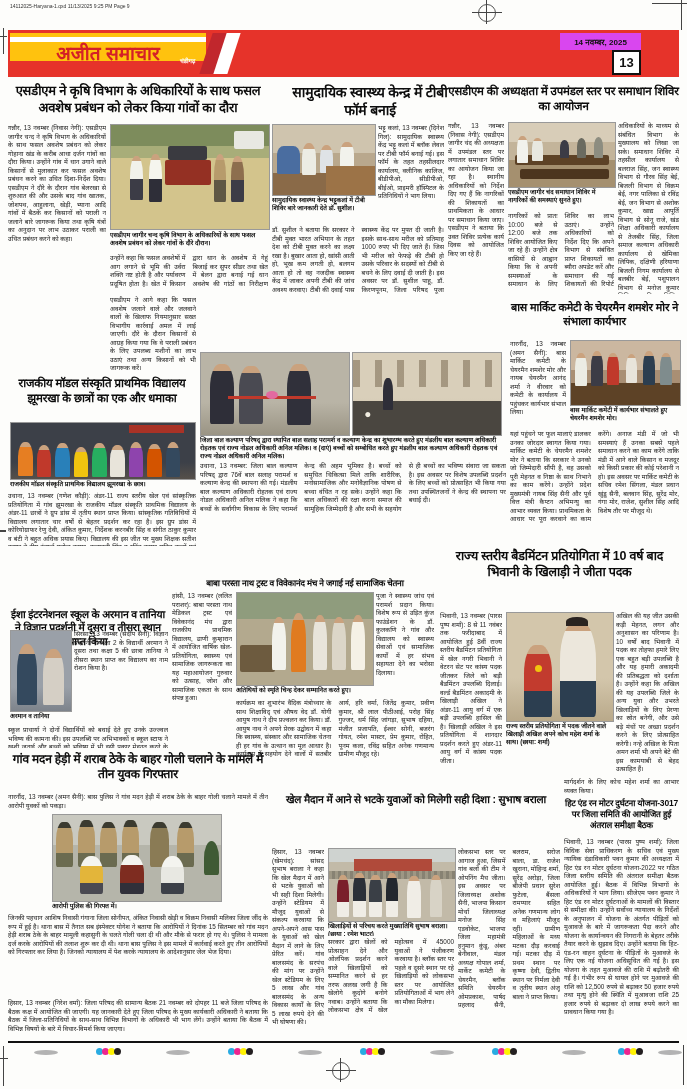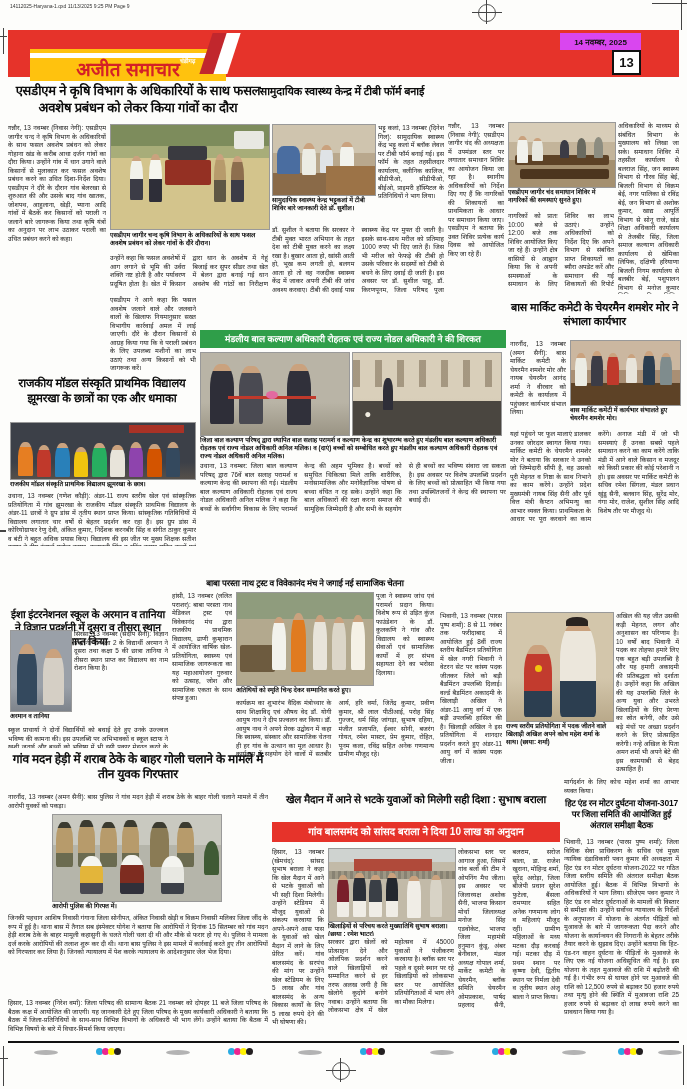--- a/index.html
+++ b/index.html
@@ -31,21 +31,21 @@
   <div class="abs mark" style="left:681px;top:0;width:1px;height:30px;"></div>
   <div class="abs mark" style="left:652px;top:3px;width:35px;height:1px;"></div>
   <div class="abs mark" style="left:0;top:36px;width:7px;height:1px;"></div>
   <div class="abs mark" style="left:3px;top:28px;width:1px;height:26px;"></div>
   <div class="abs mark" style="left:0;top:530px;width:6px;height:2px;"></div>
   <div class="abs mark" style="left:3px;top:1046px;width:1px;height:40px;"></div>
   <div class="abs mark" style="left:0;top:1058px;width:8px;height:1px;"></div>
   <div class="abs mark" style="left:683px;top:1045px;width:1px;height:40px;"></div>
 
   <div class="abs" style="left:8px;top:30px;width:671px;height:47px;background:#e6332a;">
-    <div class="abs" style="left:2px;top:19px;width:196px;height:36px;background:linear-gradient(180deg,#ffc20e 0 4px,#fff 4px 9px,#ffc20e 9px 32px,#fff 32px 37px,#ffc20e 37px 41px);margin-left:20px;">
+    <div class="abs" style="left:2px;top:3px;width:196px;height:28px;background:linear-gradient(180deg,#ffc20e 0 4px,#fff 4px 9px,#ffc20e 9px 32px,#fff 32px 37px,#ffc20e 37px 41px);">
       <div class="abs" style="left:0;top:7px;width:100%;text-align:center;font-size:19px;font-weight:800;color:#d42027;">अजीत समाचार</div>
     </div>
     <div class="abs" style="left:198px;top:3px;width:16px;height:41px;background:#c1272d;transform:skewX(-18deg);"></div>
     <div class="abs" style="left:212px;top:3px;width:14px;height:41px;background:#ffffff;transform:skewX(-18deg);"></div>
     <div class="abs" style="left:172px;top:27px;font-size:6px;font-weight:700;color:#fff;">चंडीगढ़</div>
     <div class="abs" style="left:552px;top:3px;width:81px;height:41px;background:#d946ef;">
       <div class="abs" style="left:0;top:3px;width:100%;text-align:center;font-size:8px;font-weight:700;color:#111;">14 नवम्बर, 2025</div>
       <div class="abs" style="left:0;top:17px;width:52px;height:24px;background:#e6332a;"></div>
       <div class="abs" style="left:52px;top:17px;width:25px;height:21px;background:#fff;border:2px solid #111;text-align:center;font-size:13px;font-weight:800;color:#111;line-height:21px;">13</div>
     </div>
@@ -59,47 +59,47 @@
     <i class="ps" style="left:34%;top:34%;width:29%;height:24%;background:#943023;border-radius:2px;"></i>
     <i class="ps" style="left:12%;top:30%;width:8%;height:42%;background:linear-gradient(180deg,#caa27e 0 12%,#f1f1ea 12% 52%,#3c3c46 52% 100%);border-radius:45% 45% 6% 6%;"></i>
     <i class="ps" style="left:24%;top:28%;width:8%;height:46%;background:linear-gradient(180deg,#caa27e 0 12%,#f5f5ee 12% 52%,#2e2e38 52% 100%);border-radius:45% 45% 6% 6%;"></i>
     <i class="ps" style="left:65%;top:28%;width:8%;height:46%;background:linear-gradient(180deg,#caa27e 0 12%,#b79b6b 12% 55%,#5e5744 55% 100%);border-radius:45% 45% 6% 6%;"></i>
     <i class="ps" style="left:76%;top:30%;width:8%;height:44%;background:linear-gradient(180deg,#caa27e 0 12%,#8d6e4e 12% 52%,#3c3c46 52% 100%);border-radius:45% 45% 6% 6%;"></i>
   </div>
   <div class="abs cap" style="left:110px;top:231px;width:158px;height:21px;">एसडीएम जागीर चन्द कृषि विभाग के अधिकारियों के साथ फसल अवशेष प्रबंधन को लेकर गांवों के दौरे दौरान।</div>
   <div class="abs bt c2" style="left:110px;top:254px;width:158px;height:40px;">उन्होंने कहा कि फसल अवशेषों में आग लगाने से भूमि की उर्वरा शक्ति नष्ट होती है और पर्यावरण प्रदूषित होता है। खेत में किसान द्वारा धान के अवशेष में गेहूं बिजाई कर सुपर सीडर तथा खेत में बेलन द्वारा बनाई गई धान अवशेष की गांठों का निरीक्षण किया। दौरे के दौरान कृषि विभाग के अधिकारी व कर्मचारी मौजूद रहे।</div>
   <div class="abs bt" style="left:110px;top:296px;width:86px;height:74px;">एसडीएम ने आगे कहा कि फसल अवशेष जलाने वाले और जलवाने वालों के खिलाफ नियमानुसार सख्त विभागीय कार्रवाई अमल में लाई जाएगी। दौरे के दौरान किसानों से आग्रह किया गया कि वे पराली प्रबंधन के लिए उपलब्ध मशीनों का लाभ उठाएं तथा अन्य किसानों को भी जागरूक करें।</div>
 
-  <div class="abs hl" style="left:256px;top:84px;width:172px;font-size:11px;">सामुदायिक स्वास्थ्य केन्द्र में टीबी फॉर्म बनाई</div>
+  <div class="abs hl" style="left:284px;top:84px;width:172px;font-size:14px;">सामुदायिक स्वास्थ्य केन्द्र में टीबी फॉर्म बनाई</div>
   <div class="photo" style="left:272px;top:124px;width:102px;height:70px;background:linear-gradient(180deg,#cfc4ae 0 40%,#b9a88d 40% 68%,#8a6a48 68% 100%);">
     <i class="ps" style="left:4%;top:30%;width:22%;height:40%;background:#4a6da0;border-radius:30% 30% 6% 6%;"></i>
     <i class="ps" style="left:28%;top:26%;width:14%;height:46%;background:linear-gradient(180deg,#caa27e 0 18%,#ecece4 18% 100%);border-radius:45% 45% 6% 6%;"></i>
     <i class="ps" style="left:46%;top:28%;width:13%;height:40%;background:linear-gradient(180deg,#caa27e 0 18%,#dfe3e6 18% 100%);border-radius:45% 45% 6% 6%;"></i>
     <i class="ps" style="left:66%;top:24%;width:13%;height:40%;background:linear-gradient(180deg,#caa27e 0 18%,#f2f2ec 18% 100%);border-radius:45% 45% 6% 6%;"></i>
     <i class="ps" style="left:52%;top:58%;width:48%;height:42%;background:#9c7347;"></i>
   </div>
   <div class="abs cap" style="left:272px;top:196px;width:102px;height:28px;">सामुदायिक स्वास्थ्य केन्द्र भट्टूकलां में टीबी शिविर बारे जानकारी देते डॉ. सुशील।</div>
   <div class="abs bt" style="left:378px;top:124px;width:66px;height:100px;">भट्टू कलां, 13 नवम्बर (दिनेश गिल): सामुदायिक स्वास्थ्य केंद्र भट्टू कलां में ब्लॉक लेवल पर टीबी फॉर्म बनाई गई। इस फॉर्म के तहत तहसीलदार कार्यालय, क्लीनिक कालिज, बीडीपीओ, सीडीपीओ, बीईओ, प्राइमरी हॉस्पिटल के प्रतिनिधियों ने भाग लिया।</div>
   <div class="abs bt c2" style="left:272px;top:226px;width:172px;height:72px;">डॉ. सुशील ने बताया कि सरकार ने टीबी मुक्त भारत अभियान के तहत देश को टीबी मुक्त करने का लक्ष्य रखा है। बुखार आता हो, खांसी आती हो, भूख कम लगती हो, बलगम आता हो तो वह नजदीक स्वास्थ्य केंद्र में जाकर अपनी टीबी की जांच अवश्य करवाए। टीबी की दवाई पास स्वास्थ्य केंद्र पर मुफ्त दी जाती है। इसके साथ-साथ मरीज को प्रतिमाह 1000 रुपए भी दिए जाते हैं। जिस भी मरीज को फेफड़े की टीबी हो उसके परिवार के सदस्यों को टीबी से बचने के लिए दवाई दी जाती है। इस अवसर पर डॉ. सुशील पाहू, डॉ. किरणपूनम, जिला परिषद पूजा भारतोलिया, सुखविंदर कौशल, कुलदीप मलवात, ललित कुमार, स्वास्थ्य सेवी मौजूद रहे।</div>
 
+  <div class="abs hl" style="left:448px;top:84px;width:231px;font-size:11.5px;">एसडीएम की अध्यक्षता में उपमंडल स्तर पर समाधान शिविर का आयोजन</div>
   <div class="abs bt" style="left:448px;top:122px;width:56px;height:172px;">गन्नौर, 13 नवम्बर (निवास नेगी): एसडीएम जागीर चंद की अध्यक्षता में उपमंडल स्तर पर लगातार समाधान शिविर का आयोजन किया जा रहा है। स्थानीय अधिकारियों को निर्देश दिए गए हैं कि नागरिकों की शिकायतों का प्राथमिकता के आधार पर समाधान किया जाए। एसडीएम ने बताया कि उक्त शिविर प्रत्येक कार्य दिवस को आयोजित किए जा रहे हैं।</div>
   <div class="photo" style="left:508px;top:122px;width:106px;height:64px;background:linear-gradient(180deg,#d8cdb8 0 30%,#c3b49a 30% 58%,#a5906f 58% 100%);">
     <i class="ps" style="left:6%;top:50%;width:88%;height:16%;background:#5d4226;border-radius:2px;"></i>
     <i class="ps" style="left:10%;top:72%;width:84%;height:16%;background:#4c351e;border-radius:2px;"></i>
     <i class="ps" style="left:8%;top:20%;width:10%;height:42%;background:linear-gradient(180deg,#caa27e 0 15%,#f2f2ec 15% 100%);border-radius:45% 45% 6% 6%;"></i>
     <i class="ps" style="left:22%;top:24%;width:10%;height:36%;background:linear-gradient(180deg,#caa27e 0 15%,#e8e8e0 15% 100%);border-radius:45% 45% 6% 6%;"></i>
     <i class="ps" style="left:48%;top:26%;width:9%;height:28%;background:#3c3c46;border-radius:45% 45% 6% 6%;"></i>
     <i class="ps" style="left:64%;top:24%;width:9%;height:30%;background:#6b6b60;border-radius:45% 45% 6% 6%;"></i>
     <i class="ps" style="left:80%;top:22%;width:9%;height:32%;background:#8d8d80;border-radius:45% 45% 6% 6%;"></i>
   </div>
   <div class="abs cap" style="left:508px;top:188px;width:106px;height:22px;">एसडीएम जागीर चंद समाधान शिविर में नागरिकों की समस्याएं सुनते हुए।</div>
   <div class="abs bt c2" style="left:508px;top:212px;width:106px;height:82px;">नागरिकों को प्रातः 10:00 बजे से 12:00 बजे तक शिविर आयोजित किए जा रहे हैं। उन्होंने क्षेत्र वासियों से आह्वान किया कि वे अपनी समस्याओं के समाधान के लिए शिविर का लाभ उठाएं। उन्होंने अधिकारियों को निर्देश दिए कि अपने विभाग से संबंधित प्राप्त शिकायतों का ब्यौरा अपडेट करें और समाधान की गई शिकायतों की रिपोर्ट प्रतिदिन प्रस्तुत करें। साथ ही ऐसे समस्त जिनका निपटारा नहीं हो पाया है उनका ब्यौरा भी कारणों सहित प्रस्तुत करें।</div>
   <div class="abs bt" style="left:618px;top:122px;width:61px;height:172px;">अधिकारियों के माध्यम से संबंधित विभाग के मुख्यालय को लिखा जा सके। समाधान शिविर में तहसील कार्यालय से बलराज सिंह, जन स्वास्थ्य विभाग से गौरव सिंह बेई, बिजली विभाग से विक्रम बेई, नगर पालिका से रविंद्र बेई, जन विभाग से अशोक कुमार, खाद्य आपूर्ति विभाग से सोनू राजे, खंड शिक्षा अधिकारी कार्यालय से तेजबीर सिंह, जिला समाज कल्याण अधिकारी कार्यालय से खेमिका लिपिक, दक्षिणी हरियाणा बिजली निगम कार्यालय से बलबीर बेई, पशुपालन विभाग से मनोज कुमार लिपिक सहित विभिन्न विभागों के अधिकारी व कर्मचारी मौजूद रहे।</div>
 
-  <div class="abs band" style="left:200px;top:330px;width:306px;height:18px;background:#2f9e49;font-size:9px;line-height:18px;">मंडलीय बाल कल्याण अधिकारी रोहतक एवं राज्य नोडल अधिकारी ने की शिरकत</div>
   <div class="photo" style="left:200px;top:352px;width:148px;height:82px;background:linear-gradient(180deg,#b9b4a6 0 60%,#9a9484 100%);">
     <i class="ps" style="left:6%;top:14%;width:16%;height:72%;background:linear-gradient(180deg,#caa27e 0 12%,#2e2e38 12% 100%);border-radius:40% 40% 6% 6%;"></i>
     <i class="ps" style="left:26%;top:16%;width:16%;height:70%;background:linear-gradient(180deg,#caa27e 0 12%,#4a4a52 12% 100%);border-radius:40% 40% 6% 6%;"></i>
     <i class="ps" style="left:58%;top:14%;width:16%;height:74%;background:linear-gradient(180deg,#caa27e 0 12%,#30303a 12% 100%);border-radius:40% 40% 6% 6%;"></i>
     <i class="ps" style="left:18%;top:52%;width:60%;height:4%;background:#c0392b;"></i>
     <i class="ps" style="left:44%;top:46%;width:8%;height:10%;background:#e26aa0;border-radius:50%;"></i>
   </div>
   <div class="photo" style="left:352px;top:352px;width:148px;height:82px;background:linear-gradient(180deg,#d9cfba 0 55%,#bdb09a 100%);">
     <i class="ps" style="left:0;top:8%;width:100%;height:34%;background:repeating-linear-gradient(90deg,#7a6a52 0 7px,#d9cfba 7px 22px);opacity:.55;"></i>
     <i class="ps" style="left:0;top:58%;width:100%;height:42%;background:radial-gradient(circle at 10% 40%,#f0ece0 0 2px,#4a4640 3px 9px,transparent 9px),#4a4640;"></i>
@@ -154,20 +154,21 @@
     <i class="ps" style="left:40%;top:22%;width:11%;height:64%;background:linear-gradient(180deg,#caa27e 0 12%,#e07b20 12% 100%);border-radius:45% 45% 6% 6%;"></i>
     <i class="ps" style="left:26%;top:26%;width:10%;height:58%;background:linear-gradient(180deg,#caa27e 0 12%,#f2f2ec 12% 100%);border-radius:45% 45% 6% 6%;"></i>
     <i class="ps" style="left:56%;top:24%;width:10%;height:60%;background:linear-gradient(180deg,#caa27e 0 12%,#e8e4da 12% 100%);border-radius:45% 45% 6% 6%;"></i>
     <i class="ps" style="left:70%;top:26%;width:10%;height:58%;background:linear-gradient(180deg,#caa27e 0 12%,#dcd6c8 12% 100%);border-radius:45% 45% 6% 6%;"></i>
     <i class="ps" style="left:84%;top:24%;width:10%;height:60%;background:linear-gradient(180deg,#caa27e 0 12%,#f5f1e6 12% 100%);border-radius:45% 45% 6% 6%;"></i>
   </div>
   <div class="abs cap" style="left:236px;top:686px;width:136px;height:11px;">अतिथियों को स्मृति चिन्ह देकर सम्मानित करते हुए।</div>
   <div class="abs bt" style="left:376px;top:592px;width:58px;height:104px;">पूजा ने स्वास्थ्य जांच एवं परामर्श प्रदान किया। विशेष रूप से उड़ित कुंज फाउंडेशन के डॉ. कुलकणि ने गांव और विद्यालय को स्वास्थ्य सेवाओं एवं सामाजिक कार्यों में हर संभव सहायता देने का भरोसा दिलाया।</div>
   <div class="abs bt c2" style="left:236px;top:699px;width:198px;height:89px;">कार्यक्रम का शुभारंभ वैदिक मंत्रोच्चार के साथ शिक्षाविद् एवं औषध वेद डॉ. योगी आयुष नाथ ने दीप प्रज्वलन कर किया। डॉ. आयुष नाथ ने अपने प्रेरक उद्बोधन में कहा कि स्वास्थ्य, संस्कार और सामाजिक चेतना ही हर गांव के उत्थान का मूल आधार है। कार्यक्रम में सहयोग देने वालों में सतबीर आर्य, हरि वर्मा, जितेंद्र कुमार, प्रवीण कुमार, श्री लाल पीठीआई, परोह सिंह गुज्जर, धर्म सिंह जांगड़ा, सुभाष दहिया, मंजीत प्रजापति, ईश्वर सोनी, बजरंग गोयत, रमेश मास्टर, प्रेम कुमार, रोहित, पूनम कला, रविंद्र सहित अनेक गणमान्य ग्रामीण मौजूद रहे।</div>
 
+  <div class="abs hl" style="left:440px;top:548px;width:239px;font-size:12.5px;">राज्य स्तरीय बैडमिंटन प्रतियोगिता में 10 वर्ष बाद भिवानी के खिलाड़ी ने जीता पदक</div>
   <div class="abs bt" style="left:440px;top:612px;width:62px;height:166px;">भिवानी, 13 नवम्बर (पारस पुष्प शर्मा): 8 से 11 नवंबर तक फरीदाबाद में आयोजित हुई 8वीं राज्य स्तरीय बैडमिंटन प्रतियोगिता में खेल नगरी भिवानी ने वेटरन सेट पर कांस्य पदक जीतकर जिले को बड़ी बैडमिंटन उपलब्धि दिलाई। वर्ल्ड बैडमिंटन अकादमी के खिलाड़ी अखिल ने अंडर-11 आयु वर्ग में एक बड़ी उपलब्धि हासिल की है। खिलाड़ी अखिल ने इस प्रतियोगिता में शानदार प्रदर्शन करते हुए अंडर-11 आयु वर्ग में कांस्य पदक जीता।</div>
   <div class="photo" style="left:506px;top:612px;width:106px;height:108px;background:linear-gradient(180deg,#d3c6ab 0 60%,#b9a98a 100%);">
     <i class="ps" style="left:50%;top:8%;width:34%;height:88%;background:linear-gradient(180deg,#caa27e 0 10%,#ece7dc 10% 62%,#2c3e50 62% 100%);border-radius:40% 40% 6% 6%;"></i>
     <i class="ps" style="left:56%;top:4%;width:20%;height:8%;background:#2a2320;border-radius:50% 50% 0 0;"></i>
     <i class="ps" style="left:16%;top:30%;width:26%;height:66%;background:linear-gradient(180deg,#caa27e 0 12%,#c23b2e 12% 64%,#2c3e50 64% 100%);border-radius:40% 40% 6% 6%;"></i>
     <i class="ps" style="left:26%;top:48%;width:7%;height:7%;background:#f1c40f;border-radius:50%;"></i>
   </div>
   <div class="abs cap" style="left:506px;top:722px;width:106px;height:40px;">राज्य स्तरीय प्रतियोगिता में पदक जीतने वाले खिलाड़ी अखिल अपने कोच महेश शर्मा के साथ। (छाया: शर्मा)</div>
   <div class="abs bt" style="left:616px;top:612px;width:63px;height:166px;">अखिल की यह जीत उसकी कड़ी मेहनत, लगन और अनुशासन का परिणाम है। 10 वर्षों बाद भिवानी में पदक का तोहफा हमारे लिए एक बहुत बड़ी उपलब्धि है और यह हमारी अकादमी की प्रतिबद्धता को दर्शाता है। उन्होंने कहा कि अखिल की यह उपलब्धि जिले के अन्य युवा और उभरते खिलाड़ियों के लिए प्रेरणा का स्रोत बनेगी, और उसे बड़े मंचों पर अच्छा प्रदर्शन करने के लिए प्रोत्साहित करेगी। नन्हे अखिल के पिता अमन शर्मा भी अपने बेटे की इस कामयाबी से बेहद उत्साहित हैं।</div>
 
@@ -184,21 +185,20 @@
     <i class="ps" style="left:40%;top:46%;width:14%;height:46%;background:linear-gradient(180deg,#f4f4ef 0 26%,#7e2c20 26% 72%,#30303a 72% 100%);border-radius:45% 45% 8% 8%;"></i>
     <i class="ps" style="left:64%;top:48%;width:14%;height:44%;background:linear-gradient(180deg,#f4f4ef 0 30%,#e8e8e2 30% 72%,#3c4048 72% 100%);border-radius:45% 45% 8% 8%;"></i>
     <i class="ps" style="left:90%;top:30%;width:9%;height:40%;background:#3f5a34;border-radius:50% 50% 10% 10%;"></i>
   </div>
   <div class="abs cap" style="left:52px;top:902px;width:168px;height:10px;">आरोपी पुलिस की गिरफ्त में।</div>
   <div class="abs bt" style="left:8px;top:914px;width:260px;height:64px;">जिनकी पहचान आशिष निवासी गंगाना जिला सोनीपत, अंकित निवासी खेड़ी व विक्रम निवासी मलिका जिला जींद के रूप में हुई है। थाना बास में तैनात सब इंस्पेक्टर योगेश ने बताया कि आरोपियों ने दिनांक 15 सितम्बर को गांव मदन हेड़ी शराब ठेके के बाहर मामूली कहासुनी के चलते गोली चला दी थी और मौके से फरार हो गए थे। पुलिस ने मामला दर्ज करके आरोपियों की तलाश शुरू कर दी थी। थाना बास पुलिस ने इस मामले में कार्रवाई करते हुए तीन आरोपियों को गिरफ्तार कर लिया है। जिनको न्यायालय में पेश करके न्यायालय के आदेशानुसार जेल भेज दिया।</div>
 
   <div class="abs bt" style="left:8px;top:999px;width:260px;height:40px;">हिसार, 13 नवम्बर (निरेश वर्मा): जिला परिषद की सामान्य बैठक 21 नवम्बर को दोपहर 11 बजे जिला परिषद के बैठक कक्ष में आयोजित की जाएगी। यह जानकारी देते हुए जिला परिषद के मुख्य कार्यकारी अधिकारी ने बताया कि बैठक में जिला-प्रतिनिधियों के साथ-साथ विभिन्न विभागों के अधिकारी भी भाग लेंगे। उन्होंने बताया कि बैठक में विभिन्न विषयों के बारे में विचार-विमर्श किया जाएगा।</div>
 
   <div class="abs hl" style="left:272px;top:793px;width:288px;font-size:10.5px;">खेल मैदान में आने से भटके युवाओं को मिलेगी सही दिशा : सुभाष बराला</div>
-  <div class="abs band" style="left:272px;top:822px;width:288px;height:20px;background:#e6332a;font-size:10px;line-height:20px;">गांव बालसमंद को सांसद बराला ने दिया 10 लाख का अनुदान</div>
   <div class="abs bt" style="left:272px;top:848px;width:52px;height:192px;">हिसार, 13 नवम्बर (खेमचंद): सांसद सुभाष बराला ने कहा कि खेल मैदान में आने से भटके युवाओं को भी सही दिशा मिलेगी। उन्होंने स्टेडियम में मौजूद युवाओं से संकल्प करवाया कि अपने-अपने आस पास के युवाओं को खेल मैदान में लाने के लिए प्रेरित करें। गांव बालसमंद के सरपंच की मांग पर उन्होंने खेल स्टेडियम के लिए 5 लाख और गांव बालसमंद के अन्य विकास कार्यों के लिए 5 लाख रुपये देने की भी घोषणा की।</div>
   <div class="photo" style="left:328px;top:848px;width:126px;height:72px;background:linear-gradient(180deg,#cfd3d0 0 18%,#c2baa8 18% 100%);">
     <i class="ps" style="left:20%;top:14%;width:62%;height:16%;background:#b04a3a;"></i>
     <i class="ps" style="left:0;top:30%;width:100%;height:12%;background:repeating-linear-gradient(90deg,#8e8875 0 3px,#6e6a5c 3px 6px);opacity:.7;"></i>
     <i class="ps" style="left:6%;top:36%;width:10%;height:58%;background:linear-gradient(180deg,#caa27e 0 12%,#7a1f2b 12% 64%,#f0ede6 64% 100%);border-radius:40% 40% 6% 6%;"></i>
     <i class="ps" style="left:19%;top:34%;width:10%;height:60%;background:linear-gradient(180deg,#caa27e 0 12%,#2c3038 12% 64%,#f0ede6 64% 100%);border-radius:40% 40% 6% 6%;"></i>
     <i class="ps" style="left:32%;top:36%;width:10%;height:58%;background:linear-gradient(180deg,#caa27e 0 12%,#3a3f46 12% 64%,#f0ede6 64% 100%);border-radius:40% 40% 6% 6%;"></i>
     <i class="ps" style="left:45%;top:34%;width:10%;height:60%;background:linear-gradient(180deg,#caa27e 0 12%,#23272e 12% 64%,#f0ede6 64% 100%);border-radius:40% 40% 6% 6%;"></i>
     <i class="ps" style="left:62%;top:38%;width:11%;height:58%;background:linear-gradient(180deg,#caa27e 0 12%,#f0ede6 12% 100%);border-radius:40% 40% 6% 6%;"></i>
     <i class="ps" style="left:80%;top:36%;width:10%;height:58%;background:linear-gradient(180deg,#caa27e 0 12%,#d8d3c6 12% 100%);border-radius:40% 40% 6% 6%;"></i>

